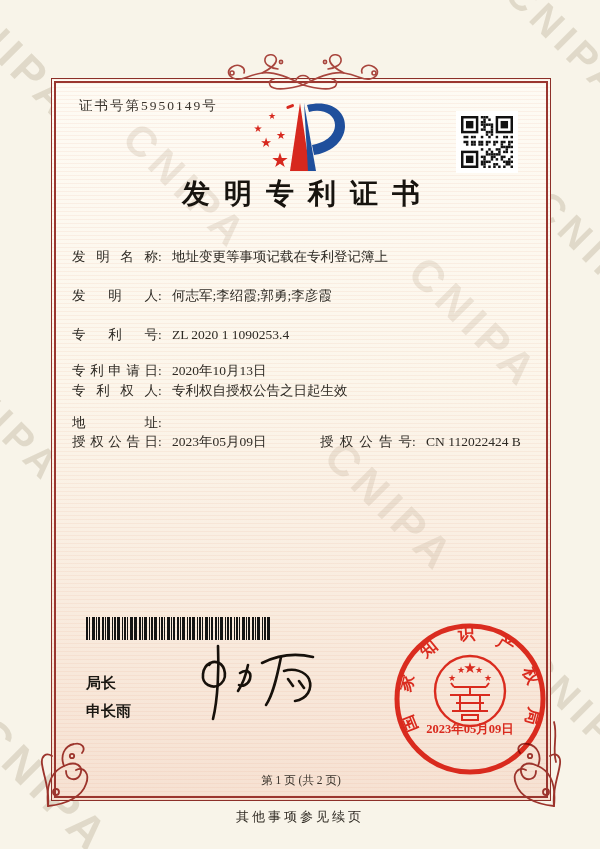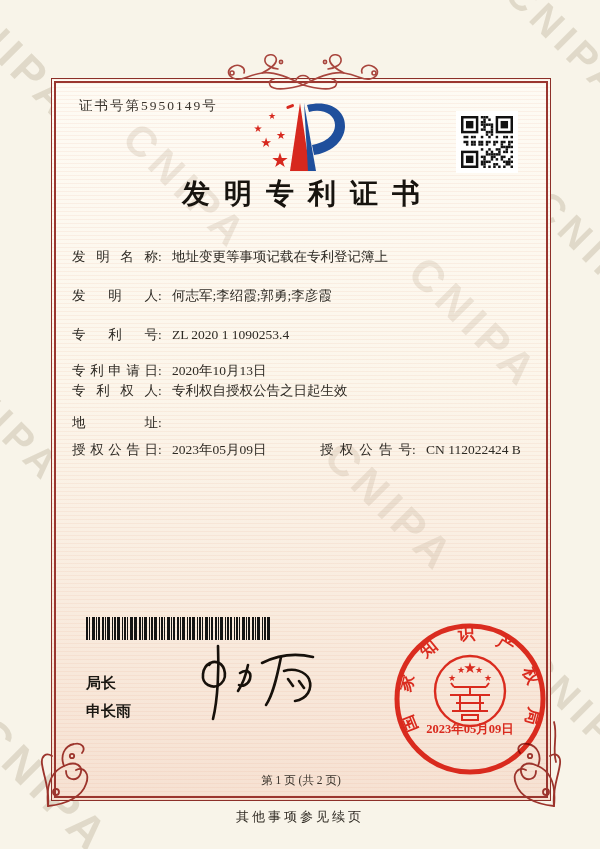--- a/index.html
+++ b/index.html
@@ -21,21 +21,21 @@
   .logo{position:absolute;left:192px;top:20px;}
   .qr{position:absolute;left:404px;top:32px;width:62px;height:62px;background:#fff;
       display:flex;align-items:center;justify-content:center;}
   .title{position:absolute;left:0;right:0;top:96px;margin:0;text-align:center;
          font-size:28px;font-weight:bold;letter-spacing:14px;text-indent:14px;color:#17140f;}
   .fields{position:absolute;left:20px;right:16px;top:168px;font-size:13.5px;line-height:19px;}
   .row{display:flex;}
   .lbl{flex:0 0 86px;width:86px;text-align:justify;text-align-last:justify;}
   .colon{flex:0 0 14px;width:14px;text-align:left;}
   .val{flex:1;}
-  .mb20{margin-bottom:20px}.mb17{margin-bottom:17px}.mb15{margin-bottom:1px}.mb13{margin-bottom:13px}.mb0{margin-bottom:8px}
+  .mb20{margin-bottom:20px}.mb17{margin-bottom:17px}.mb15{margin-bottom:1px}.mb13{margin-bottom:13px}.mb0{margin-bottom:0}
   .grant-row{display:flex;}
   .pair1{display:flex;flex:0 0 248px;width:248px;}
   .pair2{display:flex;flex:1;}
   .pair2 .lbl2{flex:0 0 92px;width:92px;text-align:justify;text-align-last:justify;}
   .paras{position:absolute;left:20px;right:15px;top:414px;font-size:12.8px;line-height:17.6px;
          text-align:justify;color:#26221c;}
   .paras p{margin:0 0 3px;text-indent:2em;}
   .barcode{position:absolute;left:34px;top:538px;width:186px;height:23px;display:flex;overflow:hidden;}
   .barcode i{display:block;height:100%;background:#141414;}
   .director{position:absolute;left:34px;top:590px;font-family:"Liberation Sans","DejaVu Sans",sans-serif;

